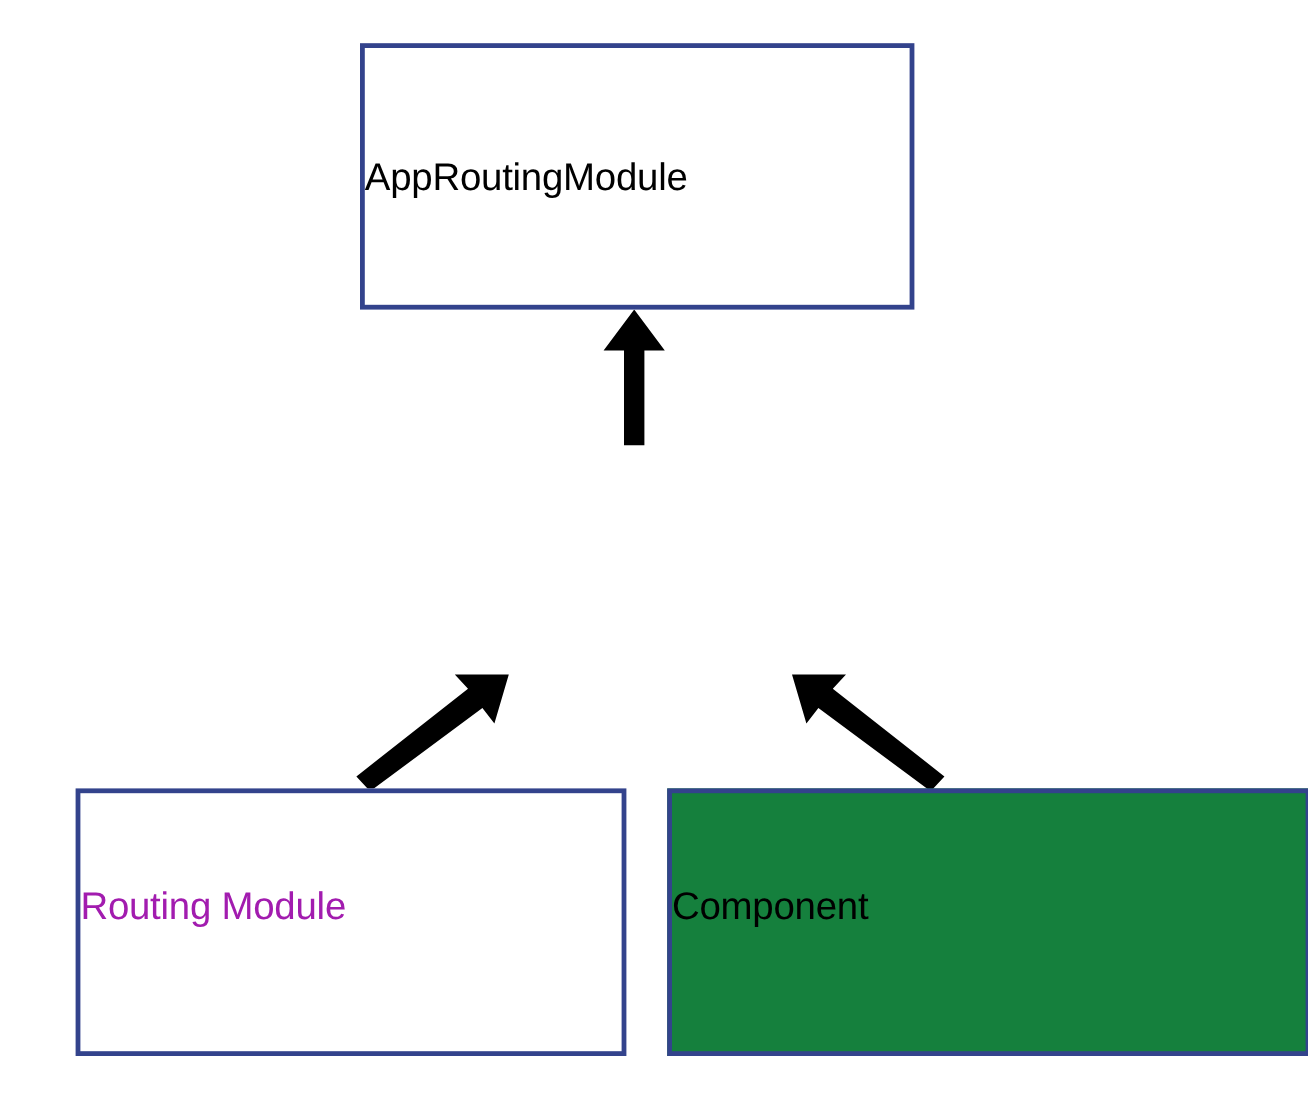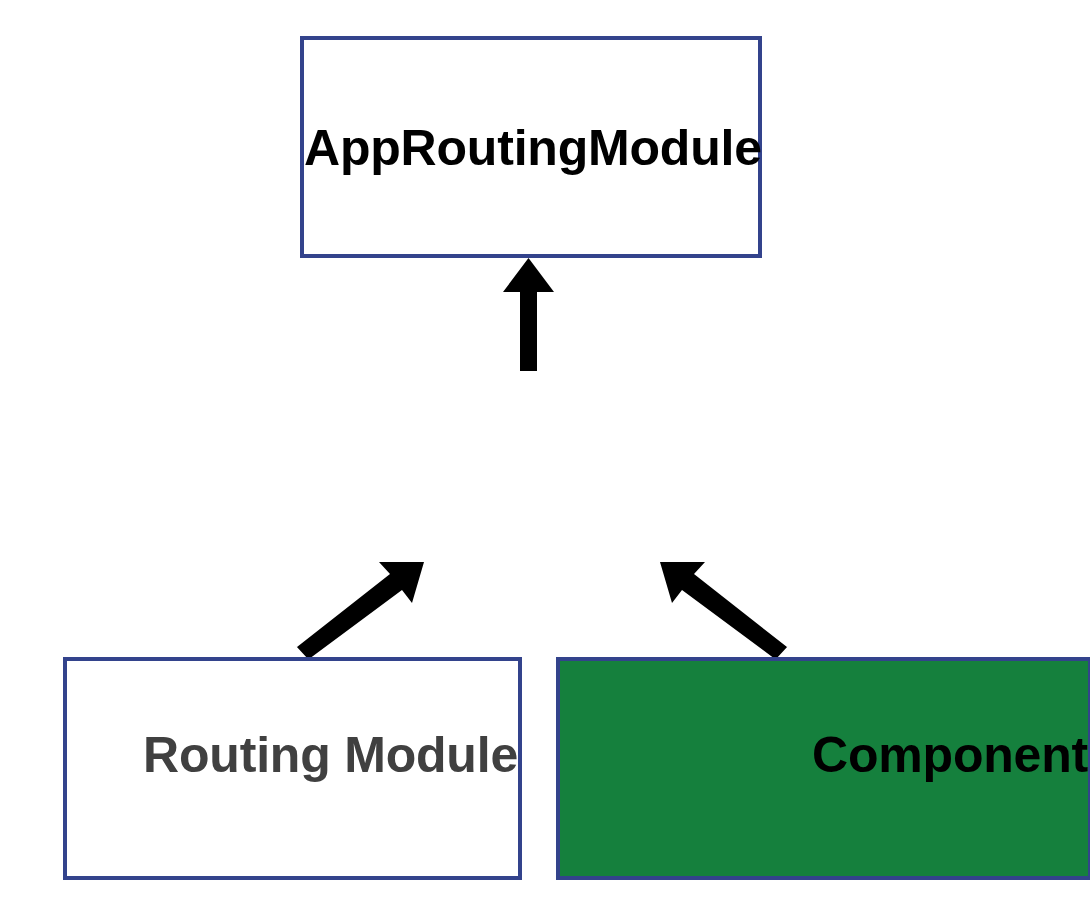--- a/index.html
+++ b/index.html
@@ -34,25 +34,25 @@
     border-style: solid;
     border-width: 4px;
     z-index: 2;
     display: flex;
     align-items: center;
     justify-content: center;
   }
   .node-label {
     display: block;
     width: 100%;
-    text-align: right;
+    text-align: left;
     color: #000000;
     font-family: "Liberation Sans", sans-serif;
-    font-weight: 700;
-    font-size: 50px;
+    font-weight: 400;
+    font-size: 32px;
     line-height: 1.05;
     letter-spacing: -0.2px;
     white-space: nowrap;
   }
 
   
   #node-app-routing-module {
     left: 300px;  top: 36px;
     width: 462px; height: 222px;
   }
@@ -120,20 +120,20 @@
                Z" transform="translate(-6,-4)"></path>
     </g>
   </svg>
 
   <div class="node-box" id="node-app-routing-module" style="border-color: rgb(51, 67, 140); left: 300px; top: 36px; width: 462px; height: 222px; border-width: 4px; background: rgb(255, 255, 255);">
     <span class="node-label" style="color: rgb(0, 0, 0);">AppRoutingModule</span>
   </div>
 
 
   <div class="node-box" id="node-routing-module" style="border-color: rgb(51, 67, 140); left: 63px; top: 657px; width: 459px; height: 223px; border-width: 4px; background: rgb(255, 255, 255);">
-    <span class="node-label" style="color: #404040;">Routing Module</span>
+    <span class="node-label" style="color: #a21caf;">Routing Module</span>
   </div>
 
   <div class="node-box" id="node-component" style="border-color: rgb(51, 67, 140); left: 556px; top: 657px; width: 536px; height: 223px; border-width: 4px; background: #15803d;">
     <span class="node-label" style="color: rgb(0, 0, 0);">Component</span>
   </div>
 
 </div>
 
 </body></html>

